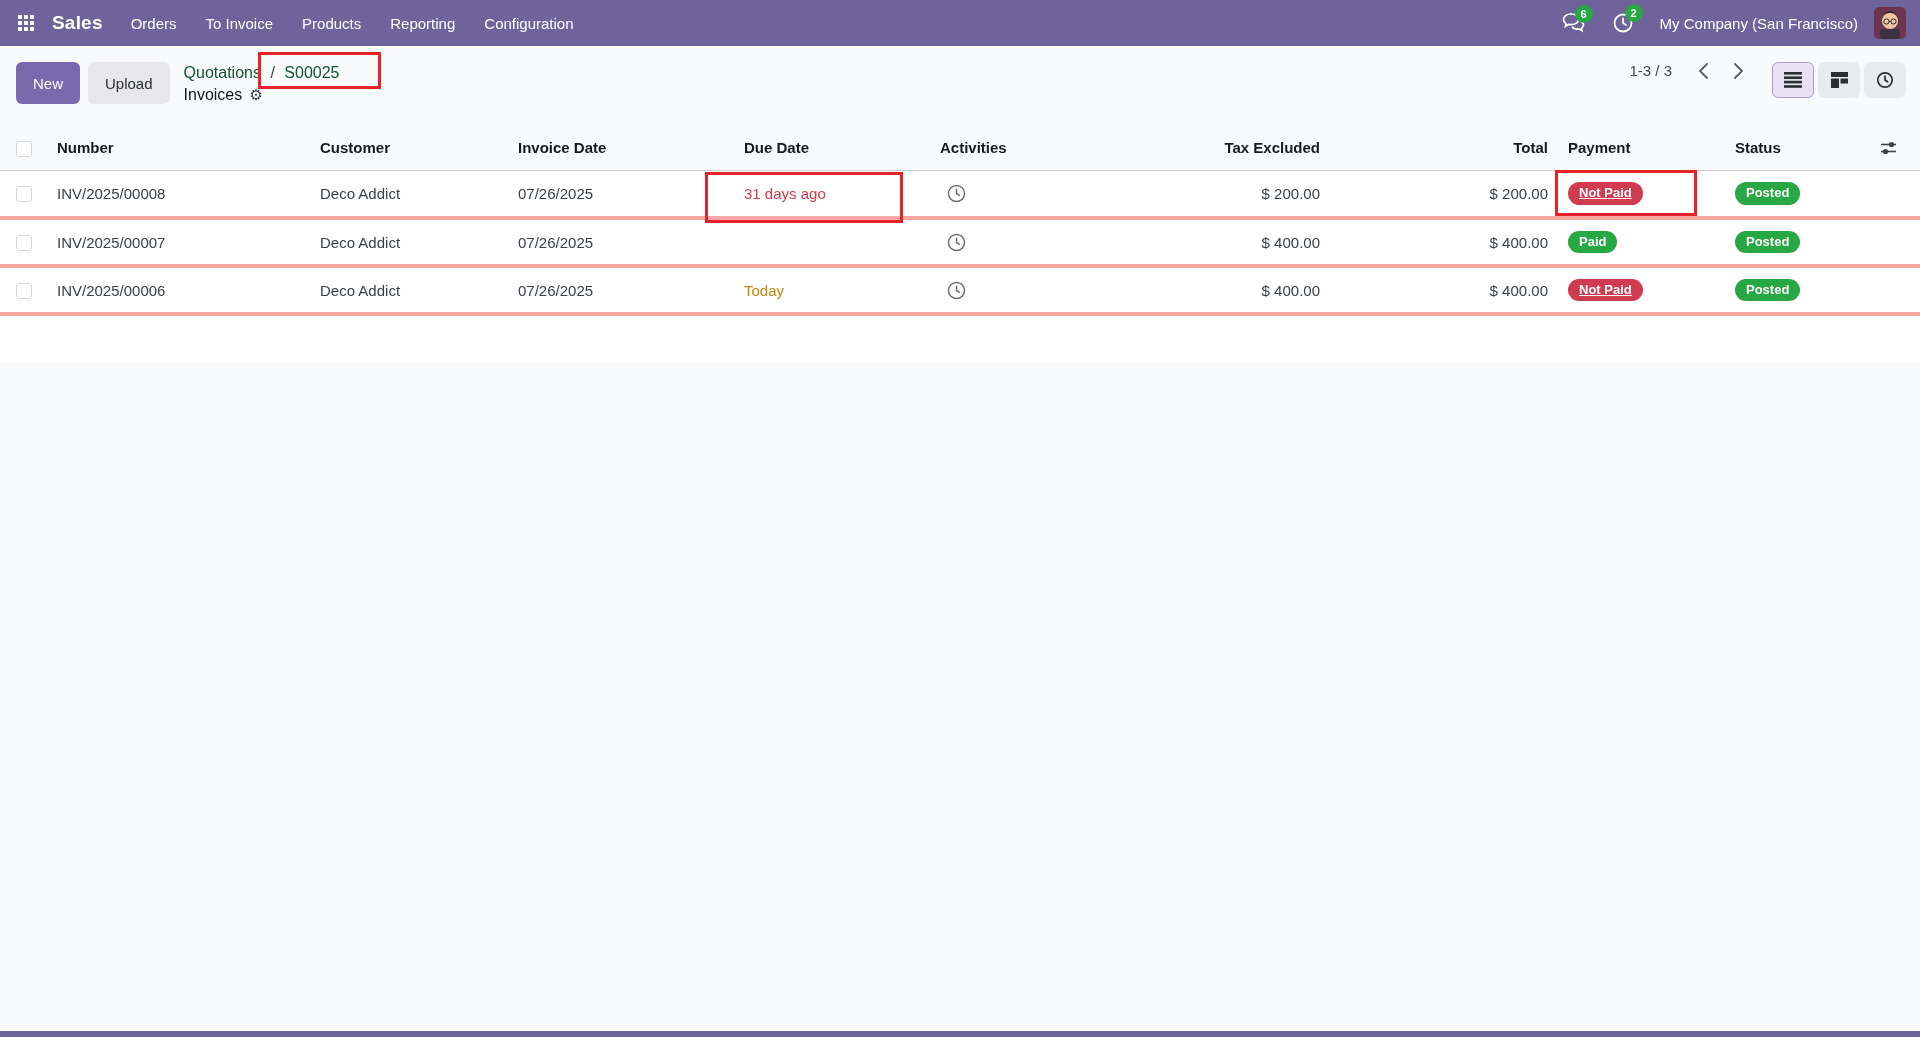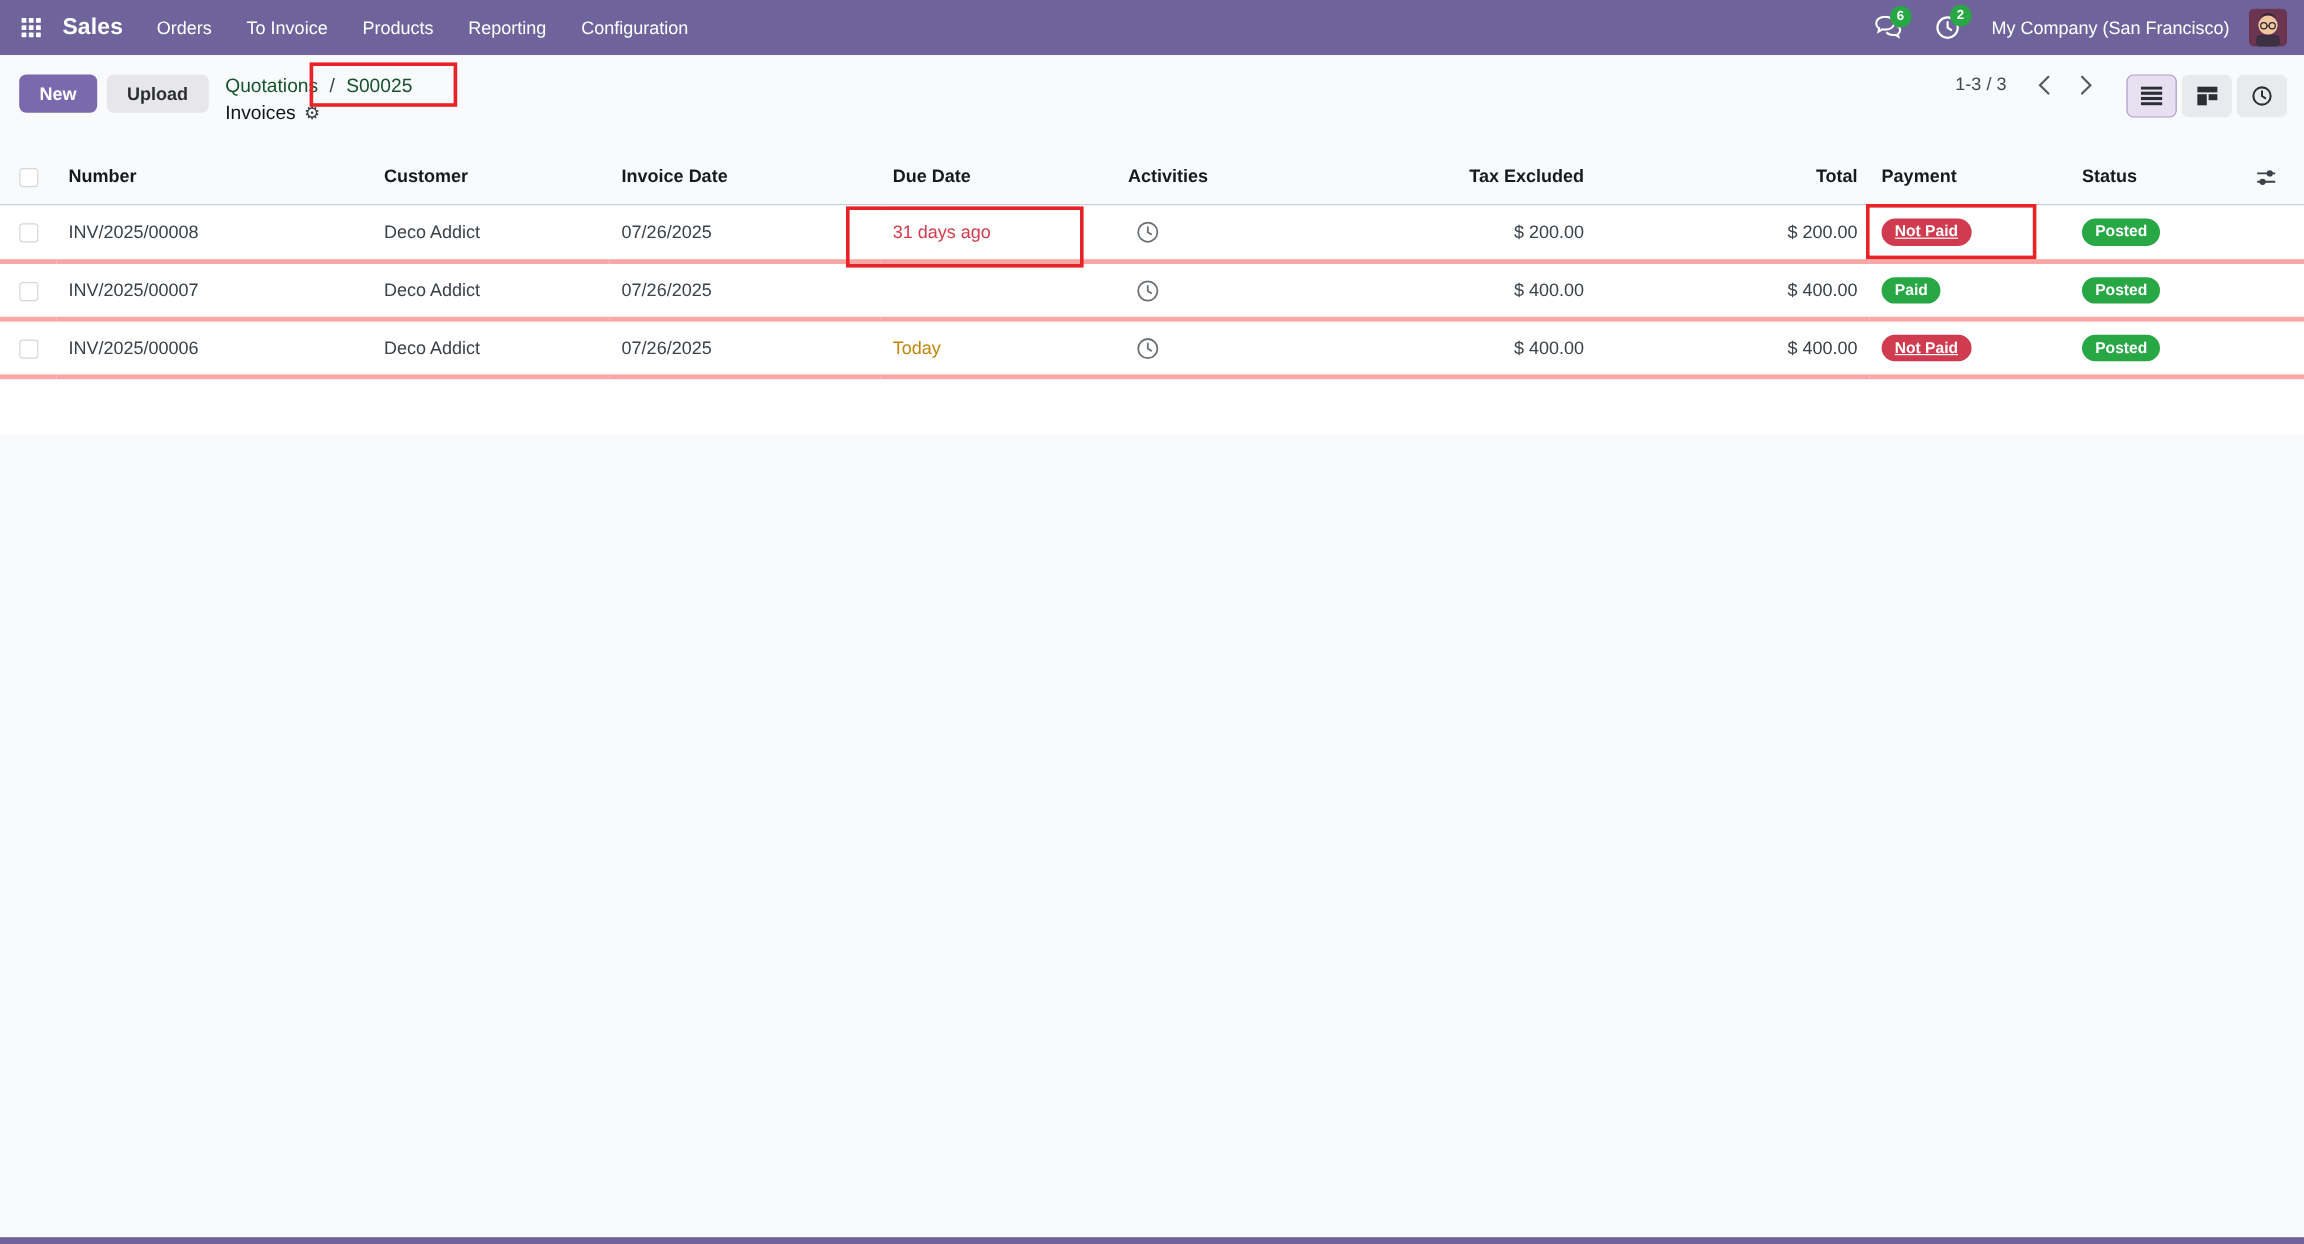--- a/index.html
+++ b/index.html
@@ -28,22 +28,22 @@
     position:absolute; top:-8px; left:13px; background:#28a745; color:#fff;
     font-size:11px; font-weight:700; min-width:18px; height:18px; line-height:18px;
     border-radius:999px; text-align:center; padding:0 4px;
   }
   .company-name { font-size:15px; margin-right:16px; cursor:pointer; white-space:nowrap;text-align:center; }
   .avatar { width:32px; height:32px; border-radius:5px; overflow:hidden; flex:0 0 auto; cursor:pointer; }
 
   
   .control-panel { position:absolute; top:46px; left:0; width:1920px; height:80px; background:#f9fafb; }
   .cp-left { position:absolute; left:16px; top:16px; display:flex; align-items:flex-start; }
-  .btn { height:32px; padding:0 17px; border:none; border-radius:6px; font-size:15px;
-         font-family:inherit; cursor:pointer; font-weight:700; }
+  .btn { height:42px; padding:0 17px; border:none; border-radius:6px; font-size:15px;
+         font-family:inherit; cursor:pointer; font-weight:400; }
   .btn-primary { background:#7a69ac; color:#fff; }
   .btn-secondary { background:#e7e7e9; color:#2b2f33; margin-left:8px; }
   .breadcrumbs { margin-left:14px; line-height:1.35; padding-top:0px; }
   .bc-line1 { font-size:16px; }
   .bc-link { color:#14532d; cursor:pointer; text-decoration:none; }
   .bc-sep { color:#3a4148; margin:0 5px; }
   .bc-line2 { font-size:16px; color:#111418; display:flex; align-items:center; gap:7px; }
   .gear-glyph { font-size:15px; color:#3a4148; cursor:pointer; line-height:1; }
 
   .search-box {

